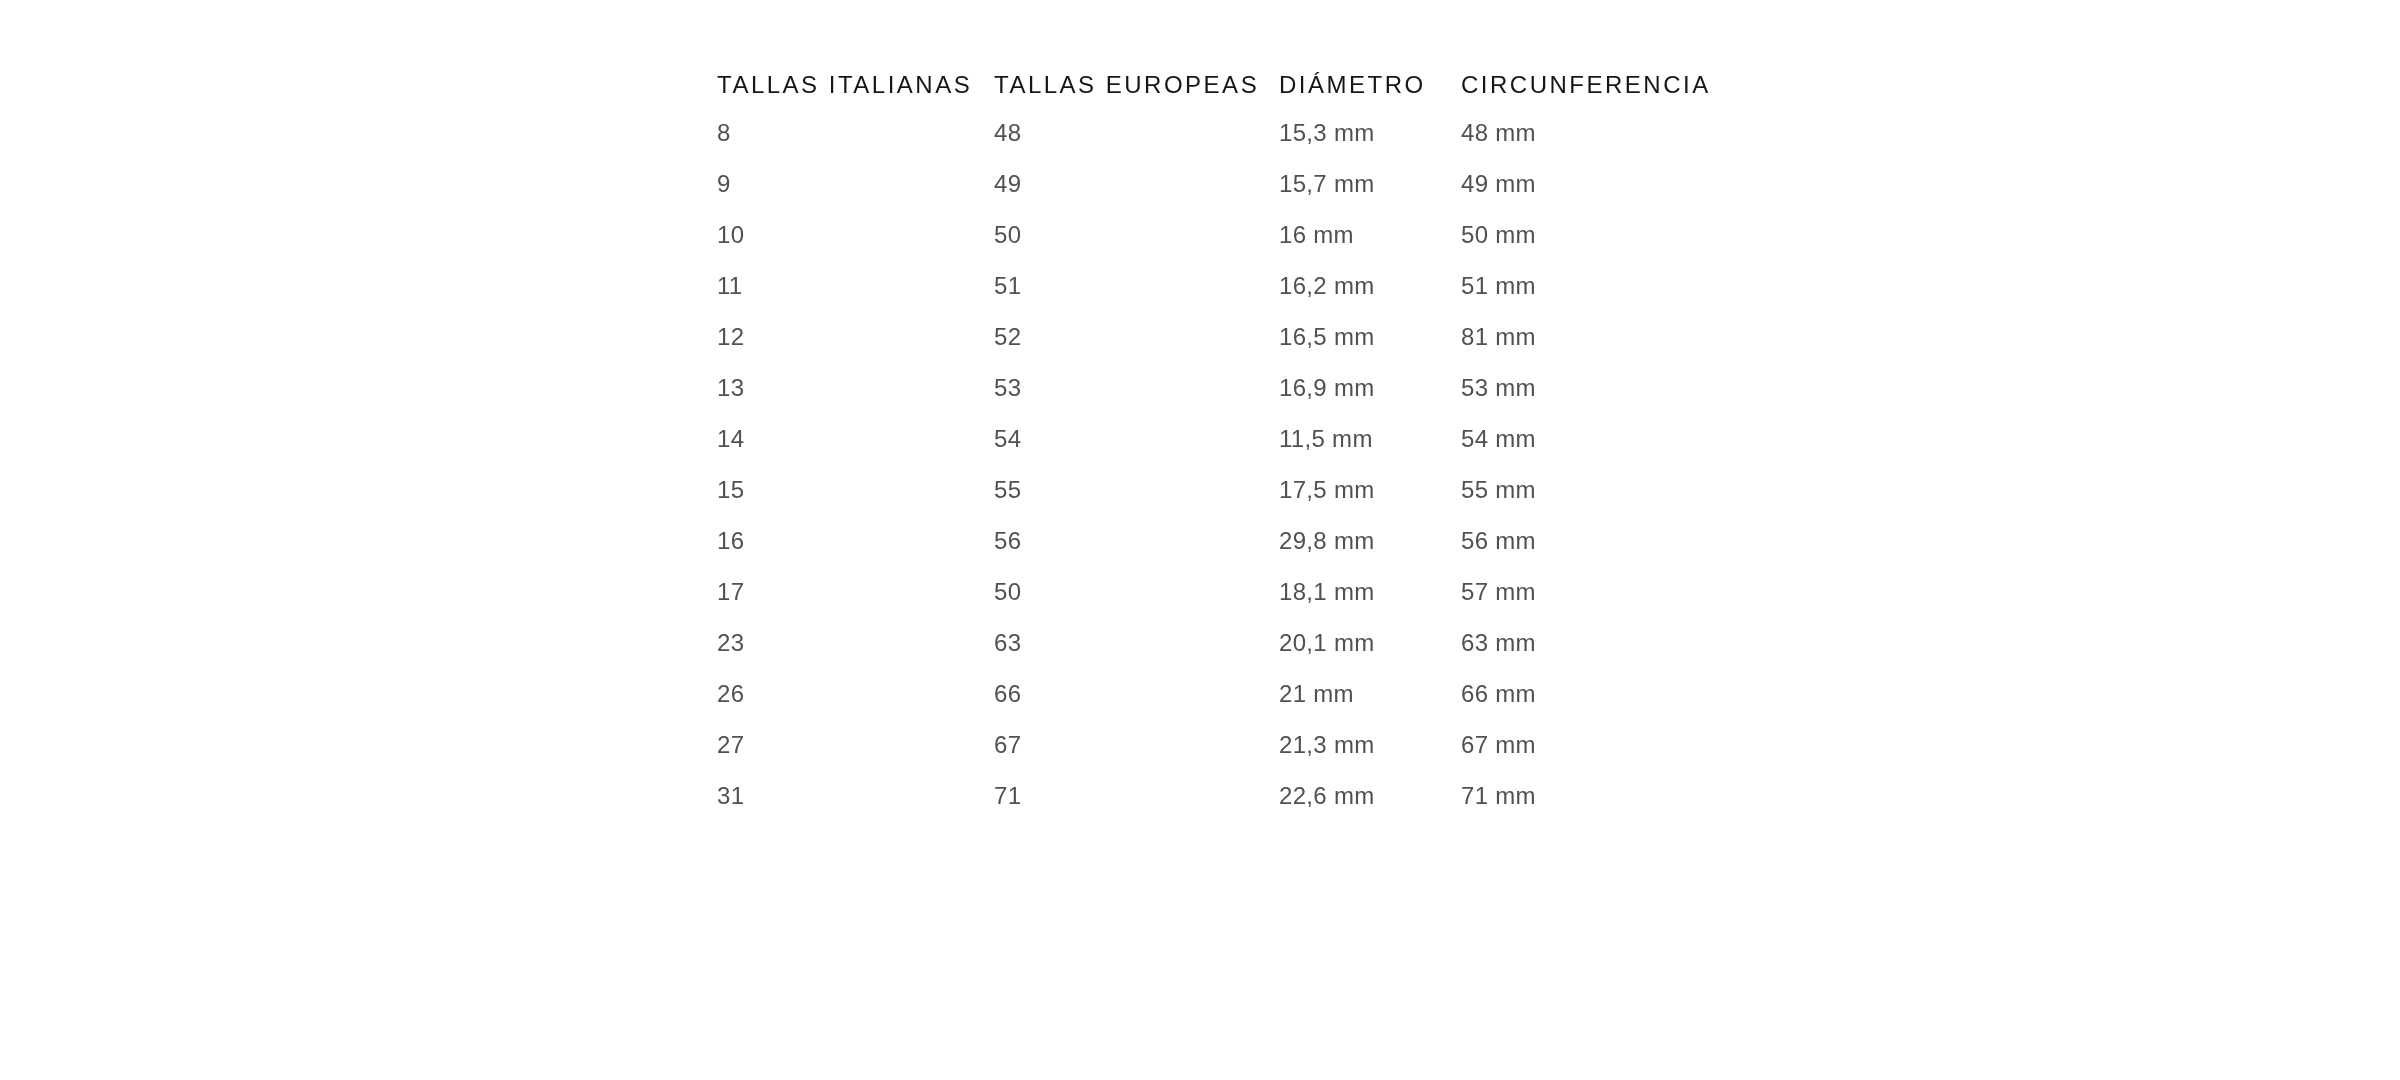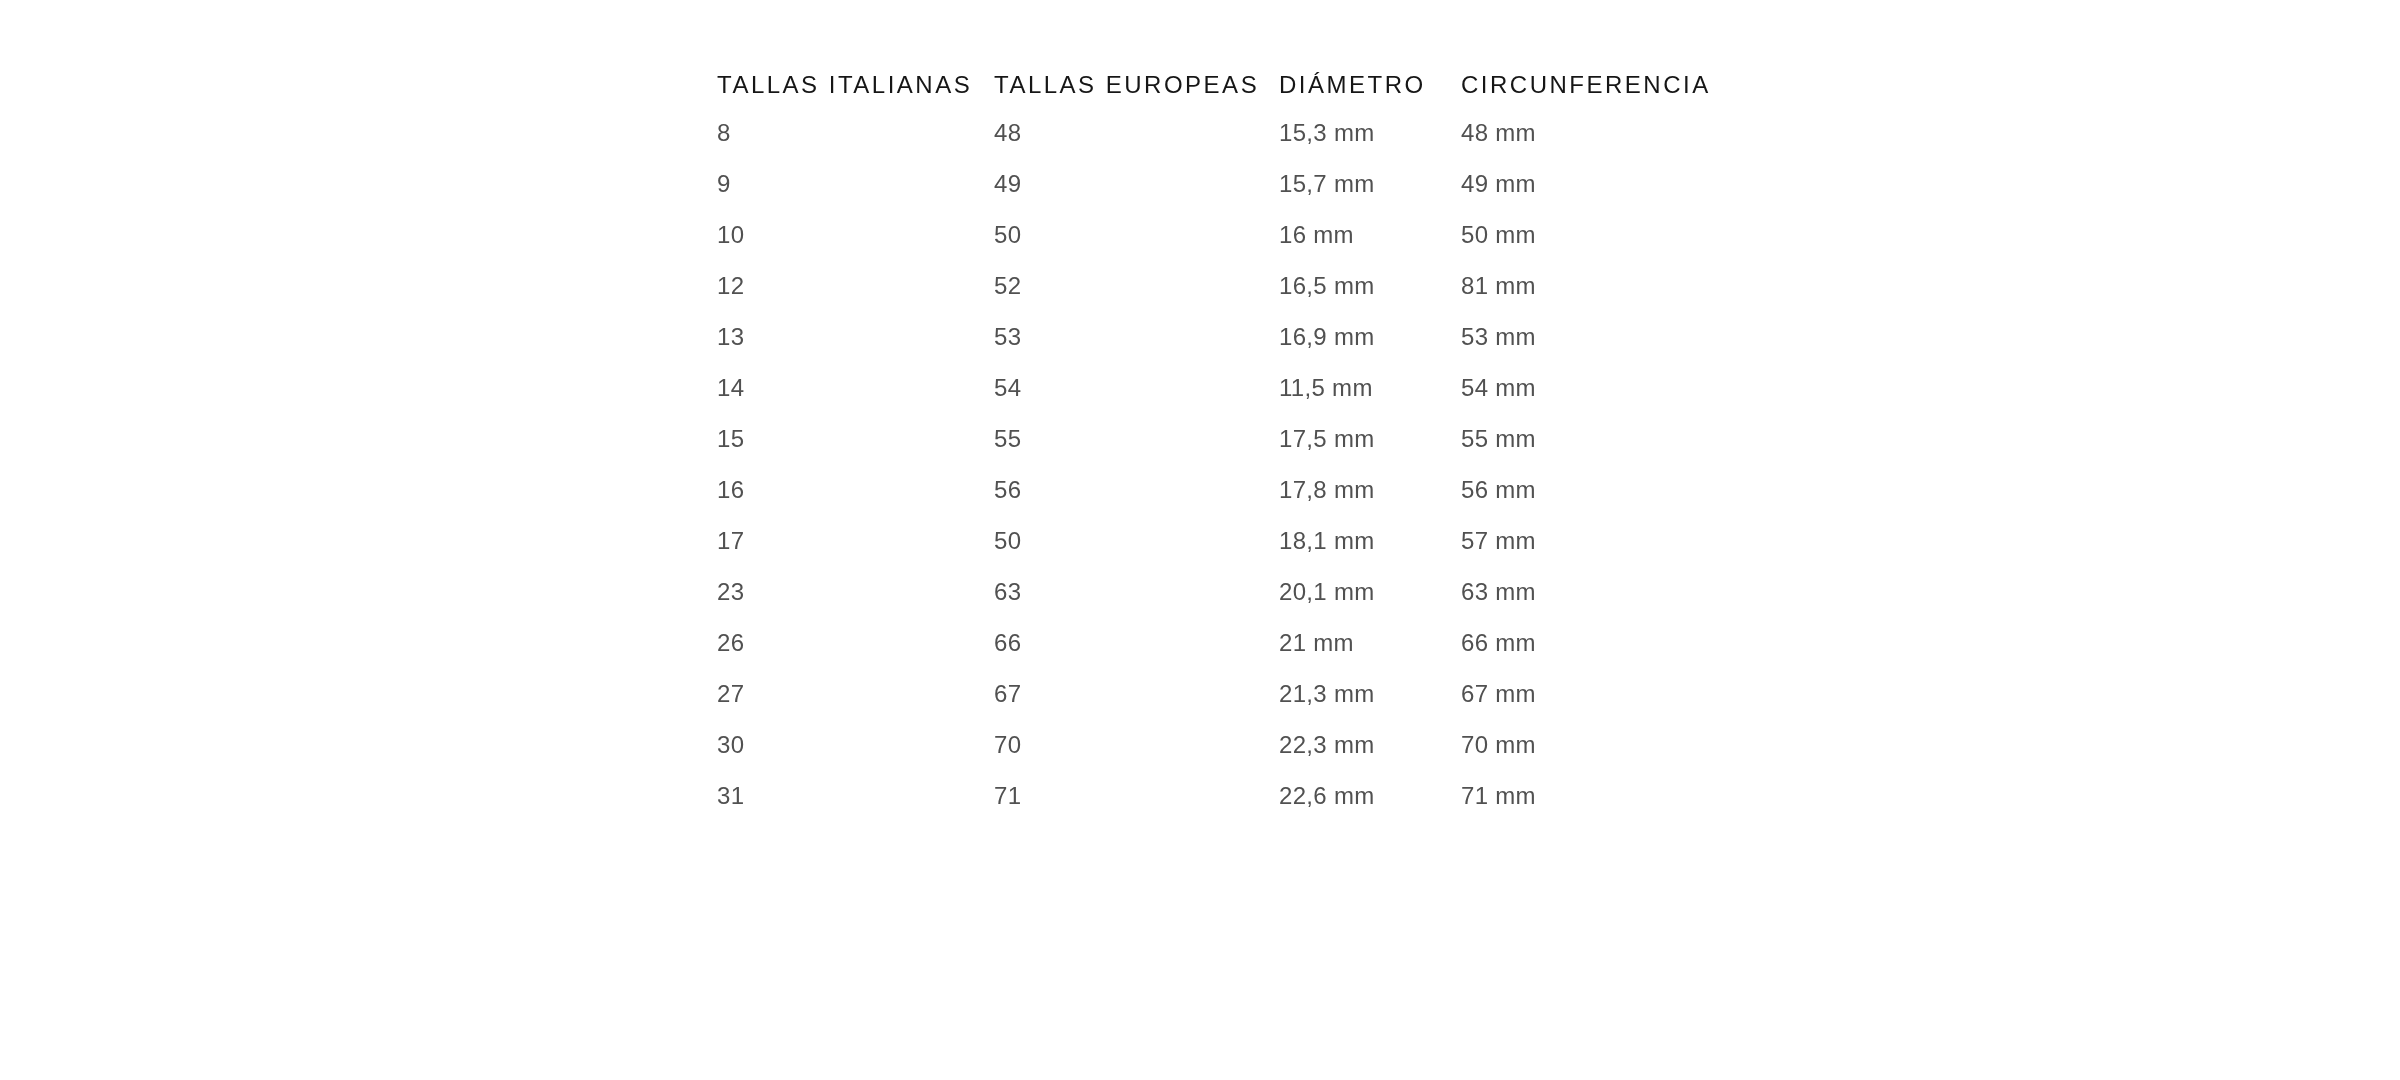--- a/index.html
+++ b/index.html
@@ -74,20 +74,26 @@
         <div class="cell">15,7 mm</div>
         <div class="cell">49 mm</div>
       </div>
       <div class="data-row">
         <div class="cell">10</div>
         <div class="cell">50</div>
         <div class="cell">16 mm</div>
         <div class="cell">50 mm</div>
       </div>
       <div class="data-row">
+        <div class="cell">11</div>
+        <div class="cell">51</div>
+        <div class="cell">16,2 mm</div>
+        <div class="cell">51 mm</div>
+      </div>
+      <div class="data-row">
         <div class="cell">12</div>
         <div class="cell">52</div>
         <div class="cell">16,5 mm</div>
         <div class="cell">81 mm</div>
       </div>
       <div class="data-row">
         <div class="cell">13</div>
         <div class="cell">53</div>
         <div class="cell">16,9 mm</div>
         <div class="cell">53 mm</div>
@@ -100,21 +106,21 @@
       </div>
       <div class="data-row">
         <div class="cell">15</div>
         <div class="cell">55</div>
         <div class="cell">17,5 mm</div>
         <div class="cell">55 mm</div>
       </div>
       <div class="data-row">
         <div class="cell">16</div>
         <div class="cell">56</div>
-        <div class="cell">17,8 mm</div>
+        <div class="cell">29,8 mm</div>
         <div class="cell">56 mm</div>
       </div>
       <div class="data-row">
         <div class="cell">17</div>
         <div class="cell">50</div>
         <div class="cell">18,1 mm</div>
         <div class="cell">57 mm</div>
       </div>
       <div class="data-row">
         <div class="cell">23</div>
@@ -128,25 +134,19 @@
         <div class="cell">21 mm</div>
         <div class="cell">66 mm</div>
       </div>
       <div class="data-row">
         <div class="cell">27</div>
         <div class="cell">67</div>
         <div class="cell">21,3 mm</div>
         <div class="cell">67 mm</div>
       </div>
       <div class="data-row">
-        <div class="cell">30</div>
-        <div class="cell">70</div>
-        <div class="cell">22,3 mm</div>
-        <div class="cell">70 mm</div>
-      </div>
-      <div class="data-row">
         <div class="cell">31</div>
         <div class="cell">71</div>
         <div class="cell">22,6 mm</div>
         <div class="cell">71 mm</div>
       </div>
     </div>
 </div>
 
 </body></html>

